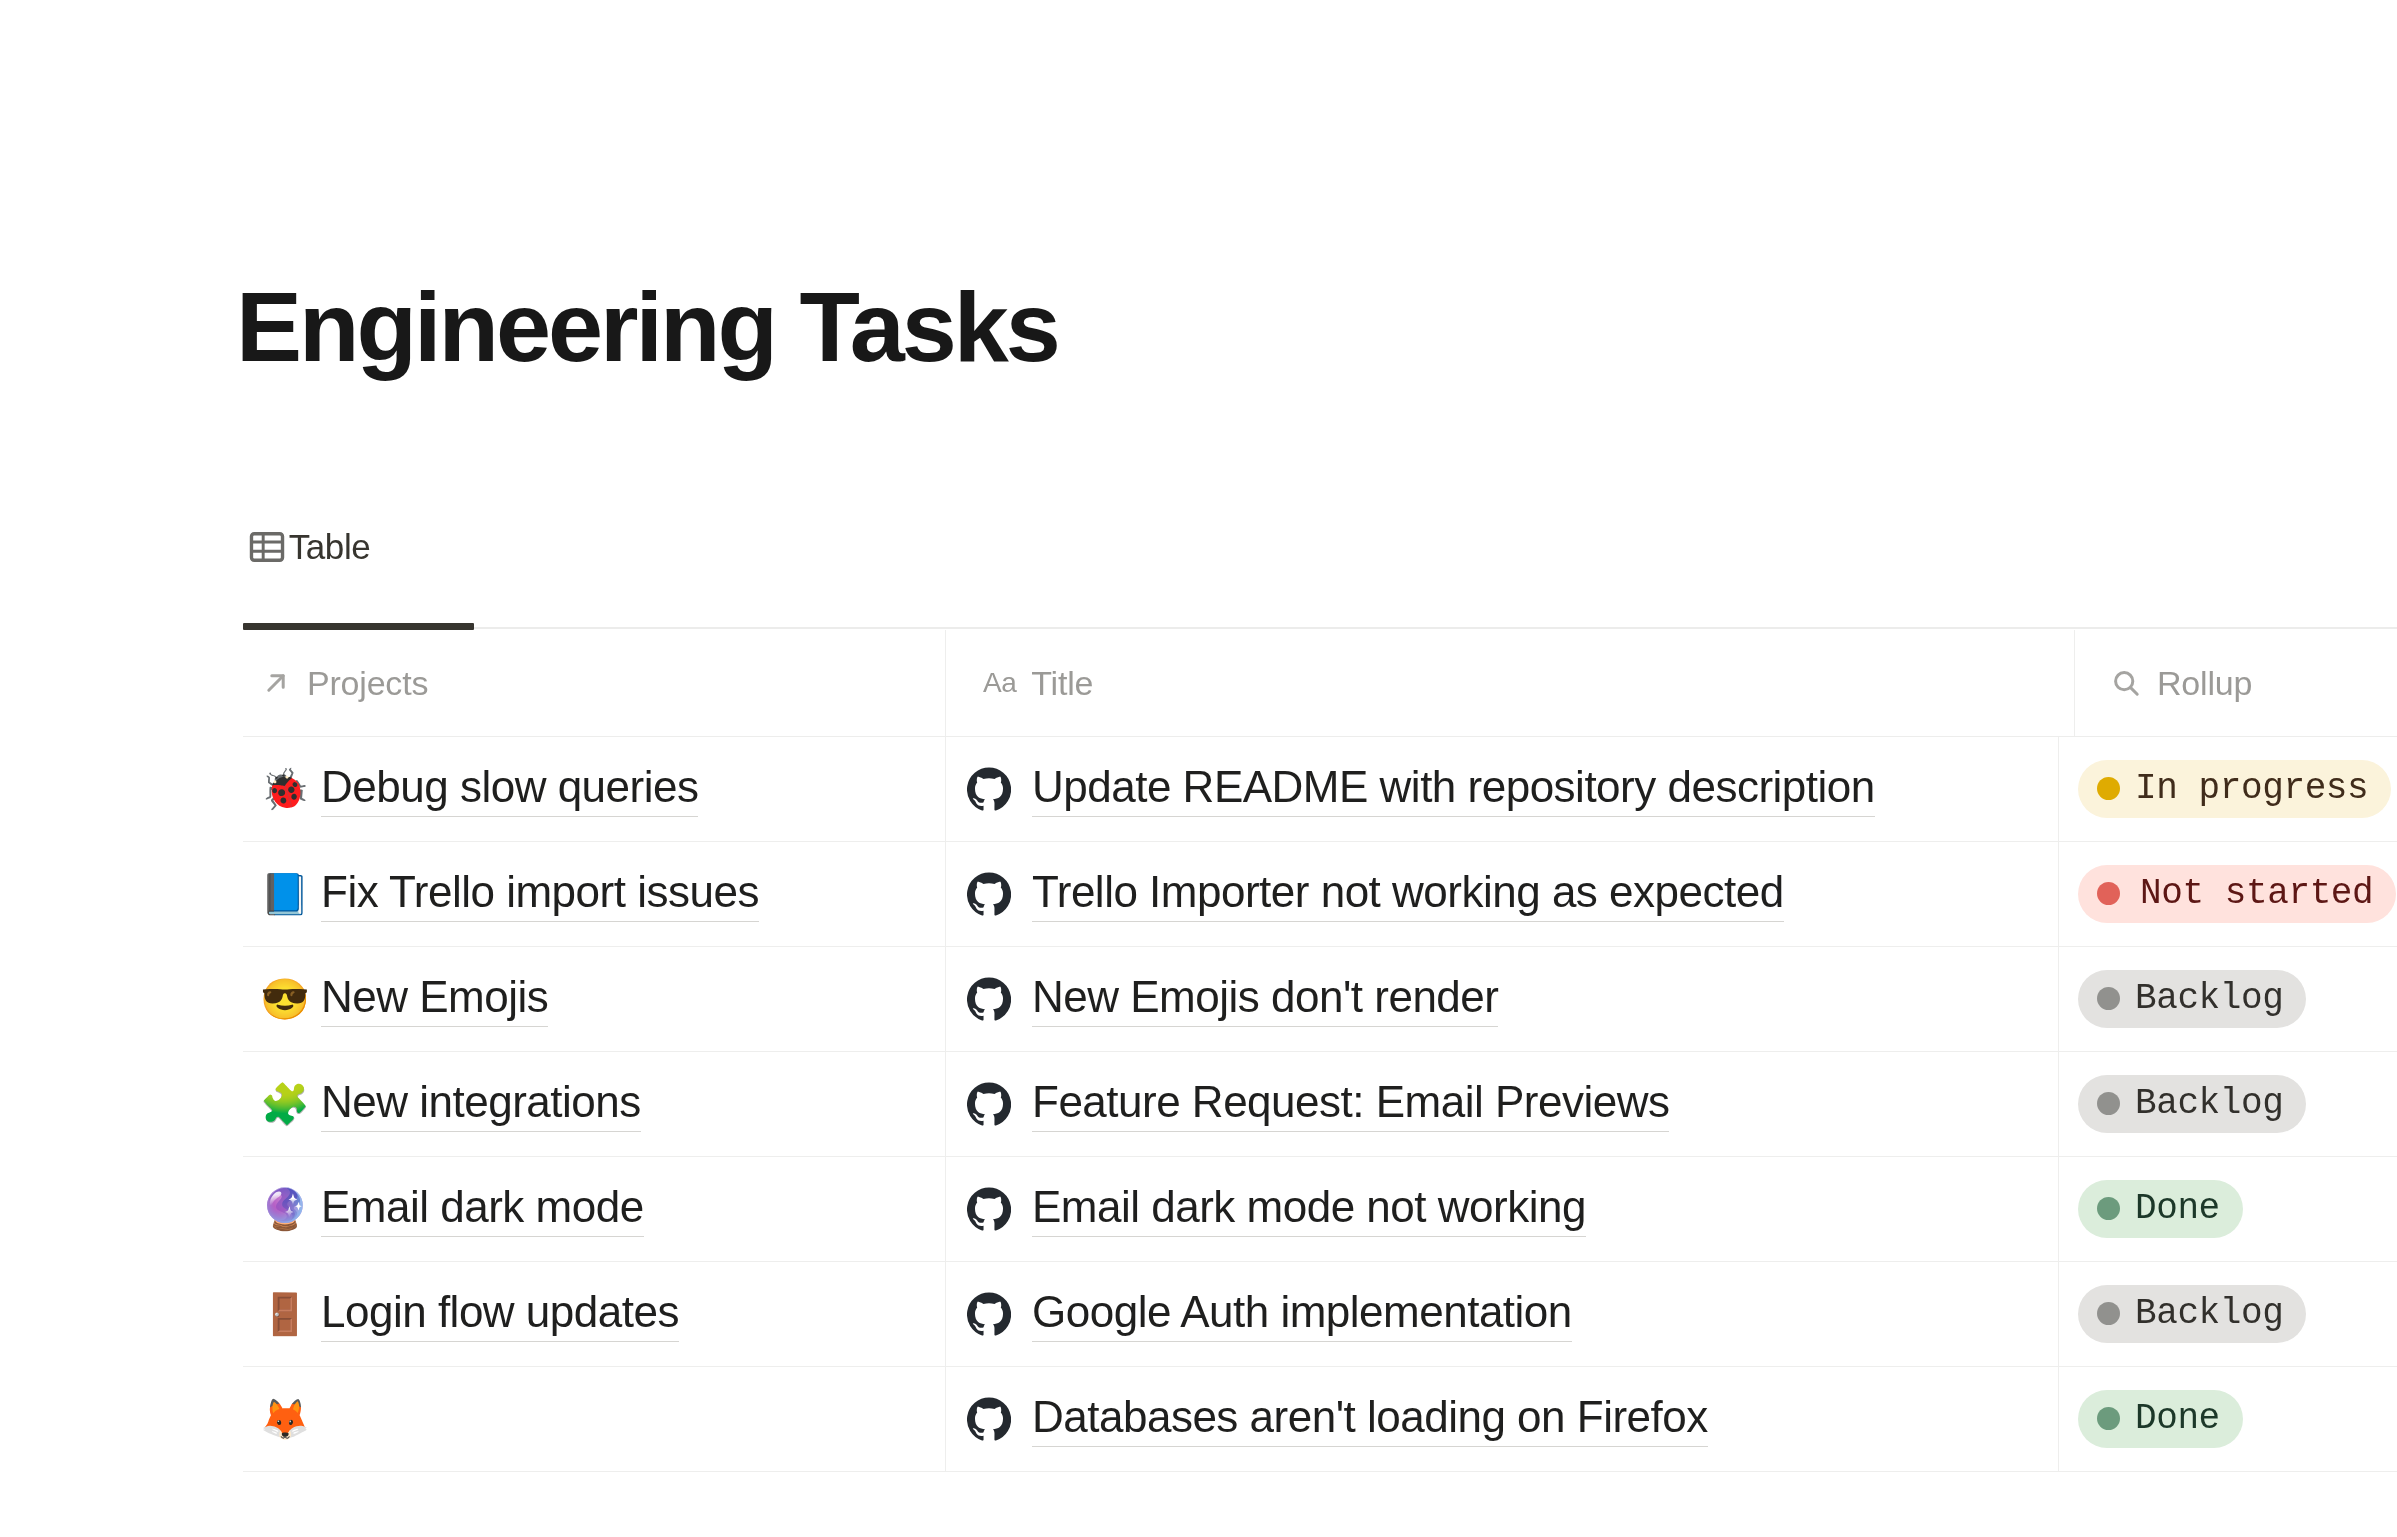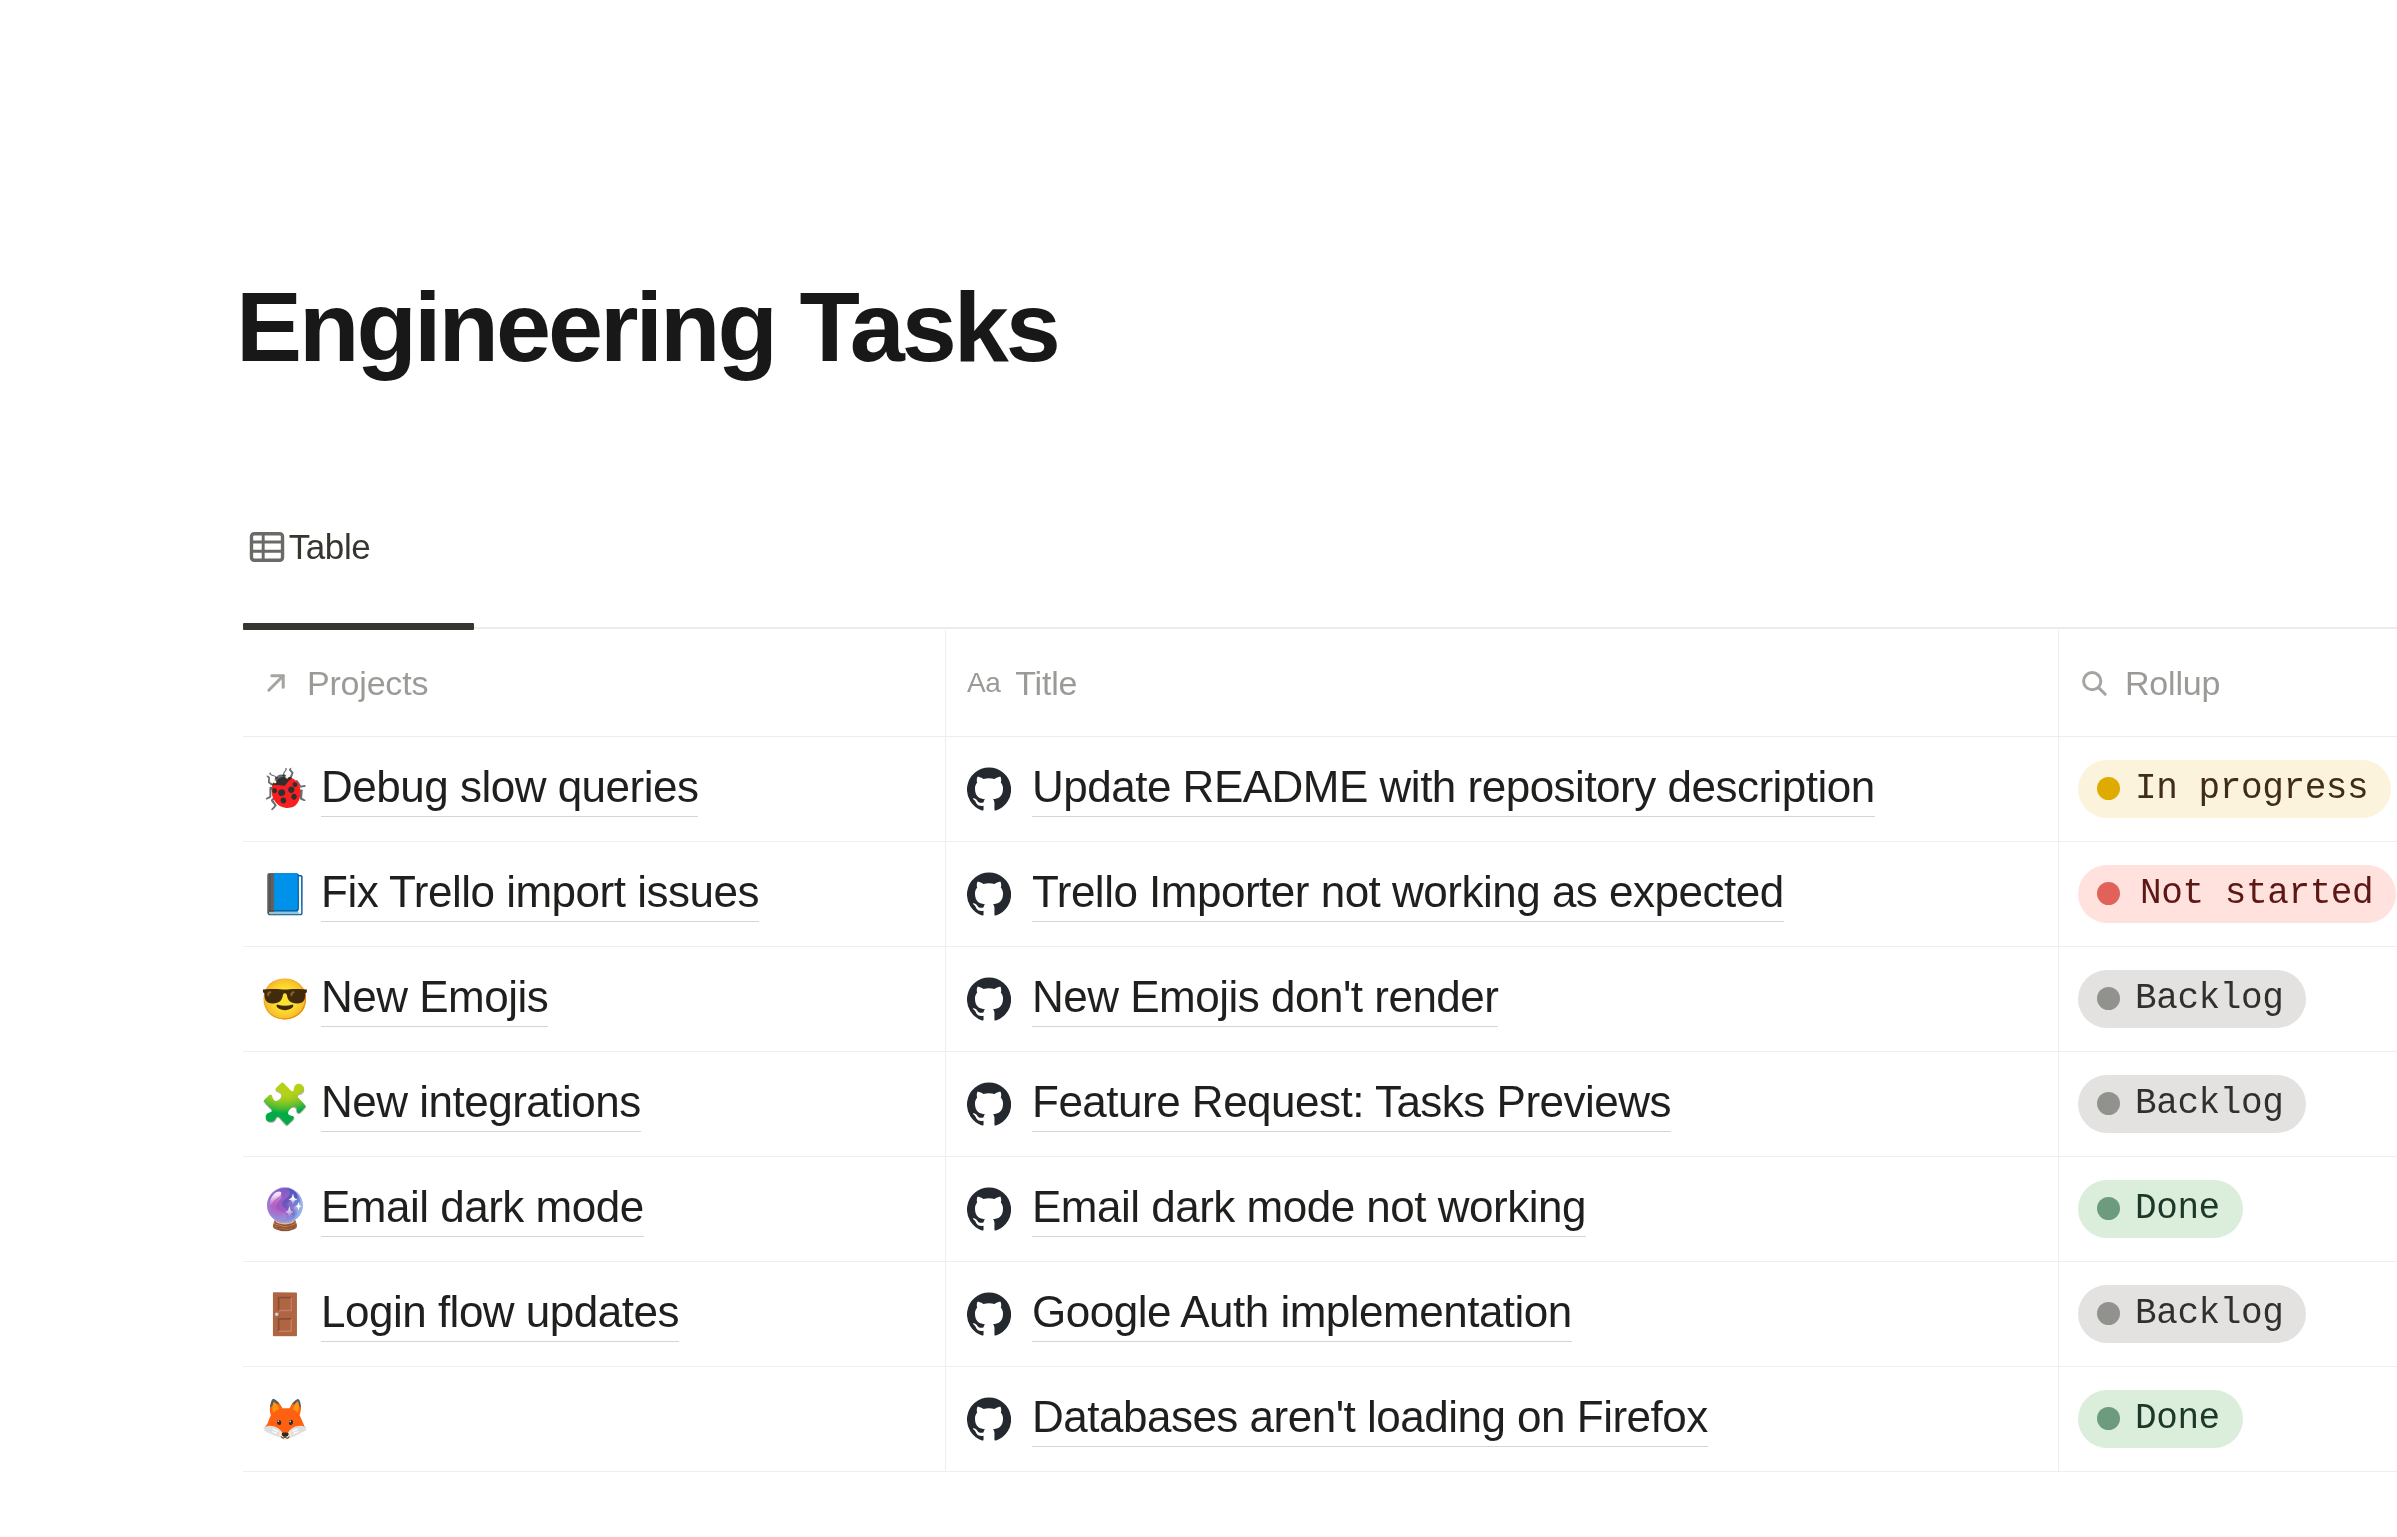--- a/index.html
+++ b/index.html
@@ -83,20 +83,21 @@
   .trow {
     display: flex;
     align-items: stretch;
     border-bottom: 1.9px solid #eeeeed;
     height: 105px;
     box-sizing: border-box;
   }
   .trow.header {
     height: 107px;
     border-bottom: 1.9px solid #ededec;
+    gap: 16px;
   }
   .cell {
     display: flex;
     align-items: center;
     box-sizing: border-box;
     overflow: hidden;
     white-space: nowrap;
   }
   .col-projects {
     width: 703px;
@@ -299,21 +300,21 @@
       <div class="cell col-projects">
         <span class="emoji">🧩</span>
         <span class="linktext">New integrations</span>
       </div>
       <div class="cell col-title">
         <span class="gh-mark">
           <svg class="icon-svg" width="44" height="44" viewBox="0 0 16 16" aria-hidden="true">
             <path fill="#24292f" d="M8 .2a8 8 0 0 0-2.53 15.59c.4.07.55-.17.55-.38l-.01-1.34c-2.23.48-2.7-1.08-2.7-1.08-.36-.93-.89-1.18-.89-1.18-.73-.5.05-.49.05-.49.8.06 1.23.83 1.23.83.72 1.23 1.88.88 2.34.67.07-.52.28-.88.5-1.08-1.78-.2-3.64-.89-3.64-3.95 0-.87.31-1.59.82-2.15-.08-.2-.36-1.02.08-2.12 0 0 .67-.21 2.2.82a7.6 7.6 0 0 1 4 0c1.53-1.03 2.2-.82 2.2-.82.44 1.1.16 1.92.08 2.12.51.56.82 1.28.82 2.15 0 3.07-1.87 3.75-3.65 3.95.29.25.54.73.54 1.48l-.01 2.2c0 .21.15.46.55.38A8 8 0 0 0 8 .2Z"></path>
           </svg>
         </span>
-        <span class="linktext">Feature Request: Tasks Previews</span>
+        <span class="linktext">Feature Request: Email Previews</span>
       </div>
       <div class="cell col-rollup">
         <span class="pill pill-gray">
           <span class="dot"></span>
           <span>Backlog</span>
         </span>
       </div>
     </div>
 
     <div class="trow">

